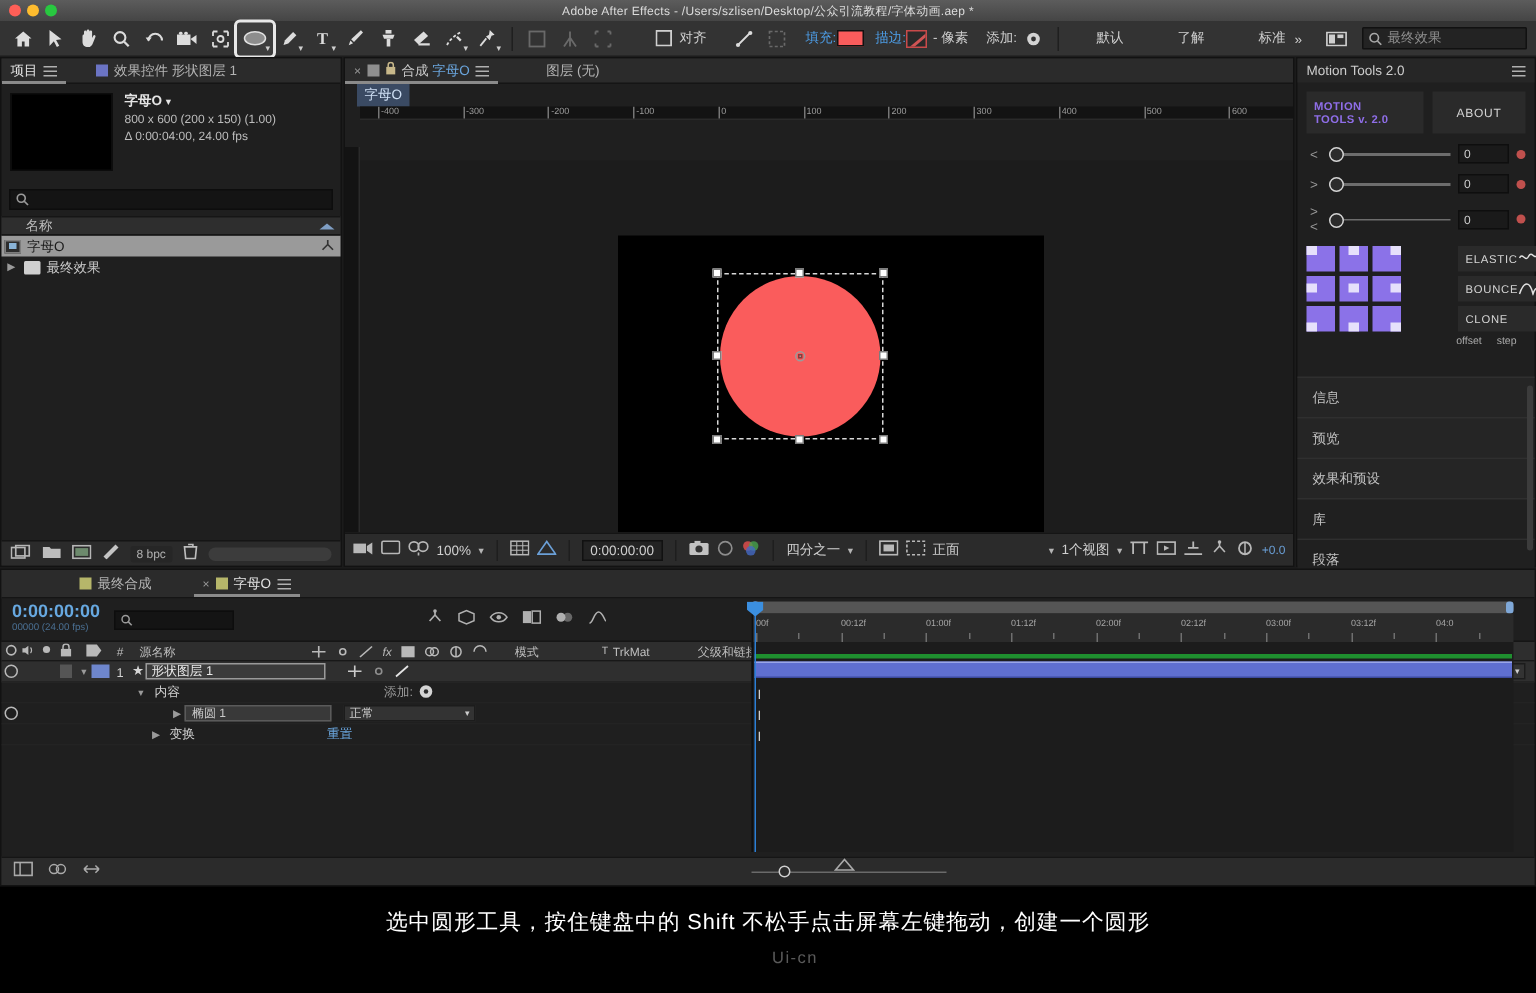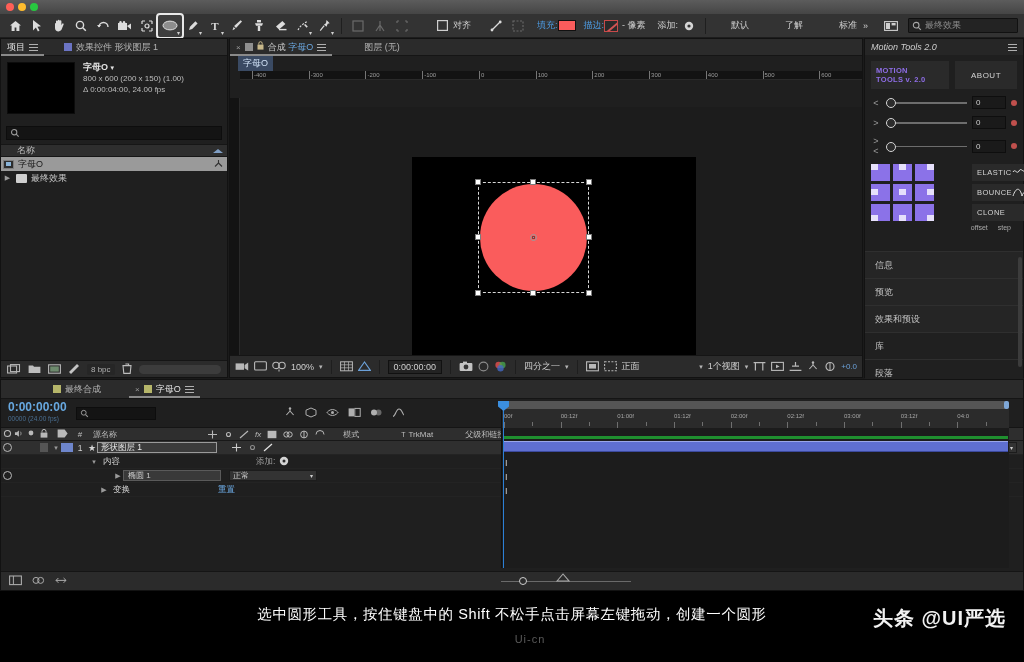--- a/index.html
+++ b/index.html
@@ -100,21 +100,21 @@
   .comp-foot { position:absolute; left:0; bottom:0; width:100%; height:22px; background:#2b2b2b;
     border-top:1px solid #151515; display:flex; align-items:center; gap:5px; padding:0 5px; }
   .cf-val { font-size:9px; color:#d0d0d0; }
   .cf-time { font-size:9px; color:#cfcfcf; background:#232323; padding:1px 5px; border:1px solid #111;}
   .caret { font-size:7px; color:#b5b5b5; }
   .cf-sep { width:1px; height:14px; background:#1e1e1e; margin:0 3px; }
 
   
   #rightPanel { left:864px; top:38px; width:160px; height:340px; }
   .mt-title { height:16px; display:flex; align-items:center; justify-content:space-between;
-    padding:0 6px; font-size:9px; color:#cdcdcd; background:#262626;font-style:italic;}
+    padding:0 6px; font-size:9px; color:#cdcdcd; background:#262626;}
   .mt-body { padding:6px; }
   .mt-row1 { display:flex; gap:6px; }
   .mt-logo { flex:1; background:#2a2a2a; height:28px; display:flex; flex-direction:column;
     justify-content:center; padding-left:5px; }
   .mt-logo b { font-size:7.5px; color:#8f6ee8; line-height:9px; letter-spacing:.3px;}
   .mt-about { width:62px; background:#2a2a2a; height:28px; display:flex; align-items:center;
     justify-content:center; font-size:8px; color:#d3d3d3; letter-spacing:.5px;}
   .sld { display:flex; align-items:center; gap:5px; margin-top:7px; }
   .sld .ic { width:10px; font-size:9px; color:#9a9a9a; text-align:center;}
   .sld .track { flex:1; height:9px; position:relative; }
@@ -212,20 +212,21 @@
 <body>
 
 <div id="app">
 
   <div class="titlebar">
     <div class="tl-lights">
       <div class="dot r"></div>
       <div class="dot y"></div>
       <div class="dot g"></div>
     </div>
+    <div class="tl-title">Adobe After Effects - /Users/szlisen/Desktop/公众引流教程/字体动画.aep *</div>
   </div>
 
   <div class="toolbar">
     <div class="tb">
       <svg width="13" height="12" viewBox="0 0 13 12">
           <path d="M6.5 1 1 5.6h1.6V11h3V7.6h1.8V11h3V5.6H12z" fill="#dcdcdc"></path>
         </svg>
     </div>
     <div class="tb">
       <svg width="11" height="13" viewBox="0 0 11 13">
@@ -1056,17 +1057,16 @@
       <span style="position:absolute;left:555px;bottom:4px">
         <svg width="14" height="9" viewBox="0 0 14 9">
             <path d="M1 8L7 1l6 7z" fill="none" stroke="#aaa" stroke-width="1.1"></path>
           </svg>
       </span>
     </div>
   </div>
 
   <div class="capzone">
     <div class="caption">选中圆形工具，按住键盘中的 Shift 不松手点击屏幕左键拖动，创建一个圆形</div>
-    <div class="watermark">头条 @UI严选</div>
     <div class="ui-cn">Ui-cn</div>
   </div>
 
 </div>
 
 </body></html>

